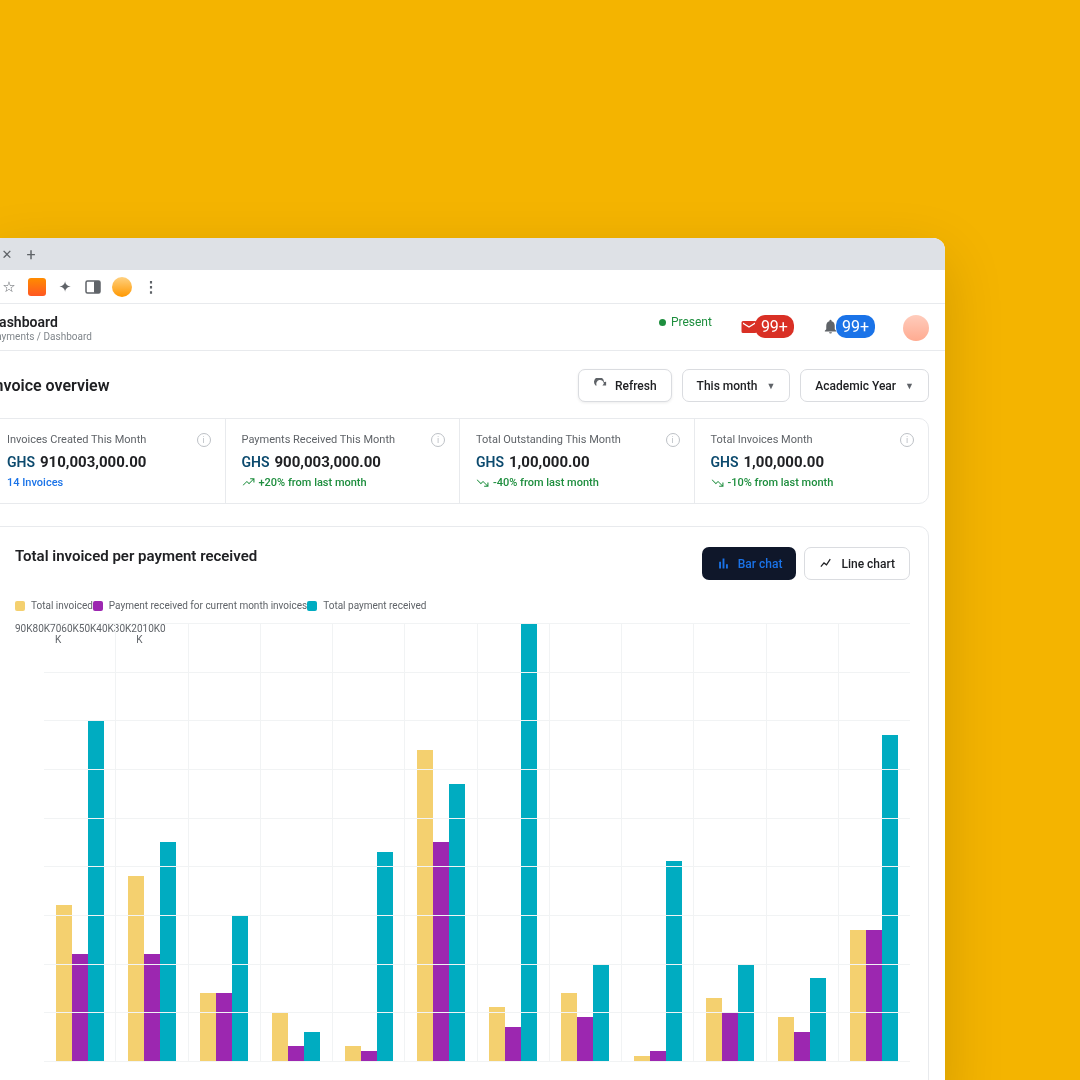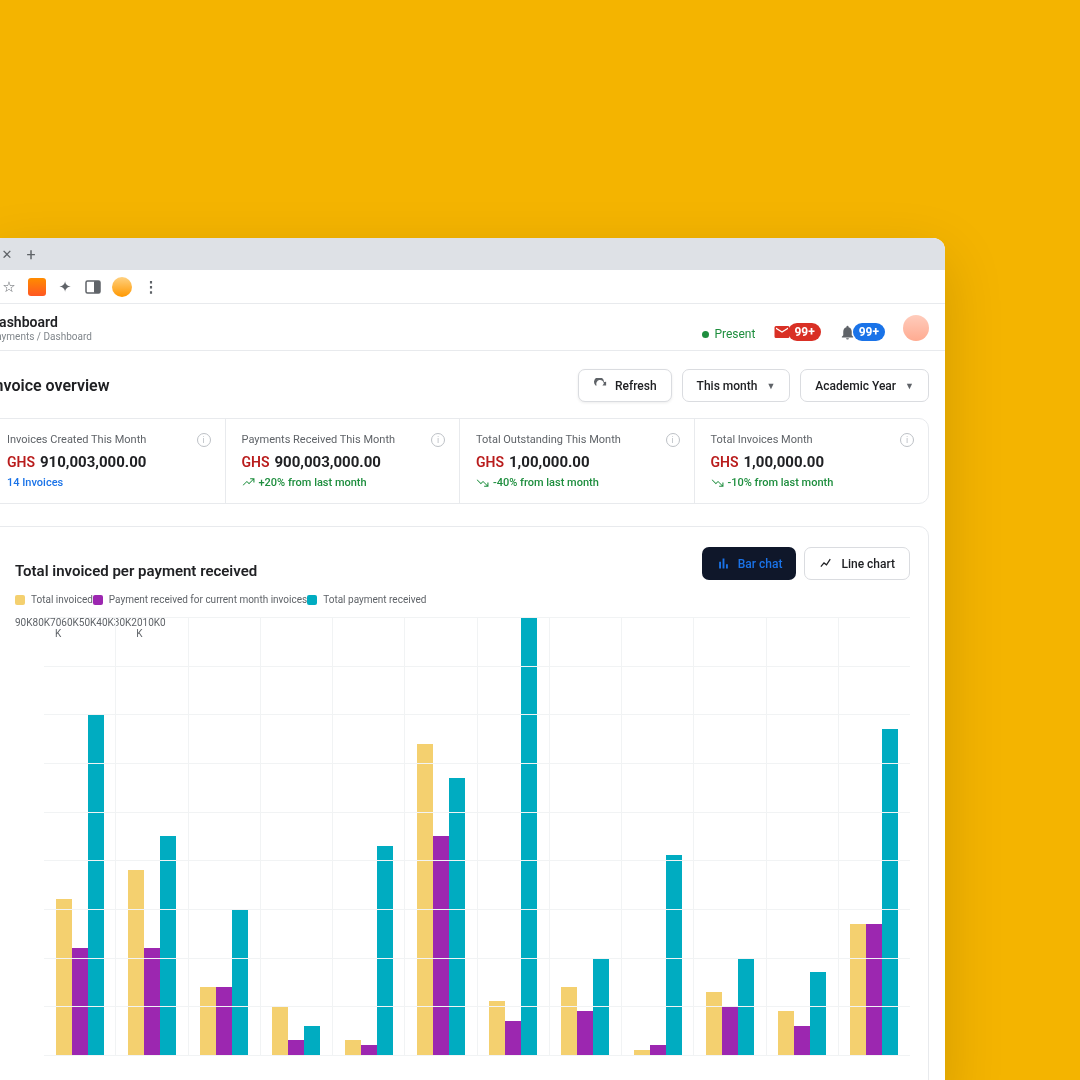--- a/index.html
+++ b/index.html
@@ -15,48 +15,48 @@
 .ext-icon{width:18px;height:18px;border-radius:3px}
 .fox{background:linear-gradient(#ff8c00,#ff5722)}
 .puzzle{color:#5f6368}
 .panel{color:#5f6368}
 .avatar-sm{width:20px;height:20px;border-radius:50%;background:linear-gradient(#ffd180,#ff9800)}
 .kebab{color:#5f6368;font-weight:bold}
 .header{display:flex;align-items:center;justify-content:space-between;padding:10px 16px 8px 0;border-bottom:1px solid #e8eaed}
 .header-left{padding-left:0}
 .page-title{font-size:14px;font-weight:600;color:#202124}
 .breadcrumb{font-size:10px;color:#80868b;margin-top:1px}
-.header-right{display:flex;align-items:flex-end;gap:18px}
+.header-right{display:flex;align-items:flex-start;gap:28px}
 .present{display:flex;align-items:center;gap:5px;font-size:12px;color:#1e8e3e}
 .dot{width:7px;height:7px;border-radius:50%;background:#1e8e3e}
 .hdr-icon{position:relative;display:flex;align-items:center}
-.badge{background:#d93025;color:#fff;font-size:12px;font-weight:700;padding:2px 6px;border-radius:10px;margin-left:-3px}
+.badge{background:#d93025;color:#fff;font-size:16px;font-weight:400;padding:2px 6px;border-radius:10px;margin-left:-3px}
 .badge.blue{background:#1a73e8}
 .avatar{width:26px;height:26px;border-radius:50%;background:linear-gradient(#ffccbc,#ffab91)}
 .content{padding:18px 16px 0 0}
 .overview-header{display:flex;align-items:center;justify-content:space-between;margin-bottom:16px}
 .section-title{font-size:16px;font-weight:600;color:#202124}
 .overview-controls{display:flex;gap:10px}
 .btn{display:flex;align-items:center;gap:7px;padding:8px 14px;border:1px solid #dadce0;border-radius:7px;font-size:12px;font-weight:500;background:#fff;cursor:pointer;color:#202124}
 .btn.refresh{box-shadow:0 1px 3px rgba(0,0,0,0.08)}
 .caret{font-size:9px;color:#5f6368;margin-left:2px}
 .cards{display:flex;border:1px solid #e8eaed;border-radius:10px;overflow:hidden}
 .card{flex:1;padding:14px 16px;border-right:1px solid #e8eaed;position:relative}
 .card:last-child{border-right:none}
 .card-title{font-size:11px;color:#5f6368;margin-bottom:7px}
 .card-info{position:absolute;top:14px;right:14px;width:14px;height:14px;border:1px solid #bdc1c6;border-radius:50%;display:flex;align-items:center;justify-content:center;font-size:9px;color:#bdc1c6}
 .card-value{display:flex;align-items:baseline;gap:5px;margin-bottom:5px}
-.currency{font-size:14px;font-weight:600;color:#b91c1c}
+.currency{font-size:14px;font-weight:600;color:#0c4a6e}
 .amount{font-size:15px;font-weight:700;color:#202124}
 .card-sub{font-size:11px;font-weight:500;display:flex;align-items:center;gap:4px}
 .sub-blue{color:#1a73e8}
 .sub-green{color:#1e8e3e}
 .trend{font-size:12px}
 .chart-card{margin-top:22px;border:1px solid #e8eaed;border-radius:10px;padding:20px 18px 0 24px}
-.chart-header{display:flex;align-items:flex-end;justify-content:space-between;margin-bottom:14px}
+.chart-header{display:flex;align-items:flex-start;justify-content:space-between;margin-bottom:20px}
 .chart-title{font-size:15px;font-weight:600;color:#202124}
 .chart-toggles{display:flex;gap:8px}
 .toggle{display:flex;align-items:center;gap:7px;padding:8px 14px;border-radius:7px;font-size:12px;font-weight:500;cursor:pointer}
 .toggle.active{background:#0f172a;color:#1a73e8}
 .toggle.inactive{border:1px solid #dadce0;color:#202124}
 .legend{display:flex;margin-bottom:12px}
 .legend-item{display:flex;align-items:center;gap:6px;font-size:10px;color:#5f6368}
 .swatch{width:10px;height:10px;border-radius:2px}
 .sw-yellow{background:#f4d06f}
 .sw-purple{background:#9c27b0}

